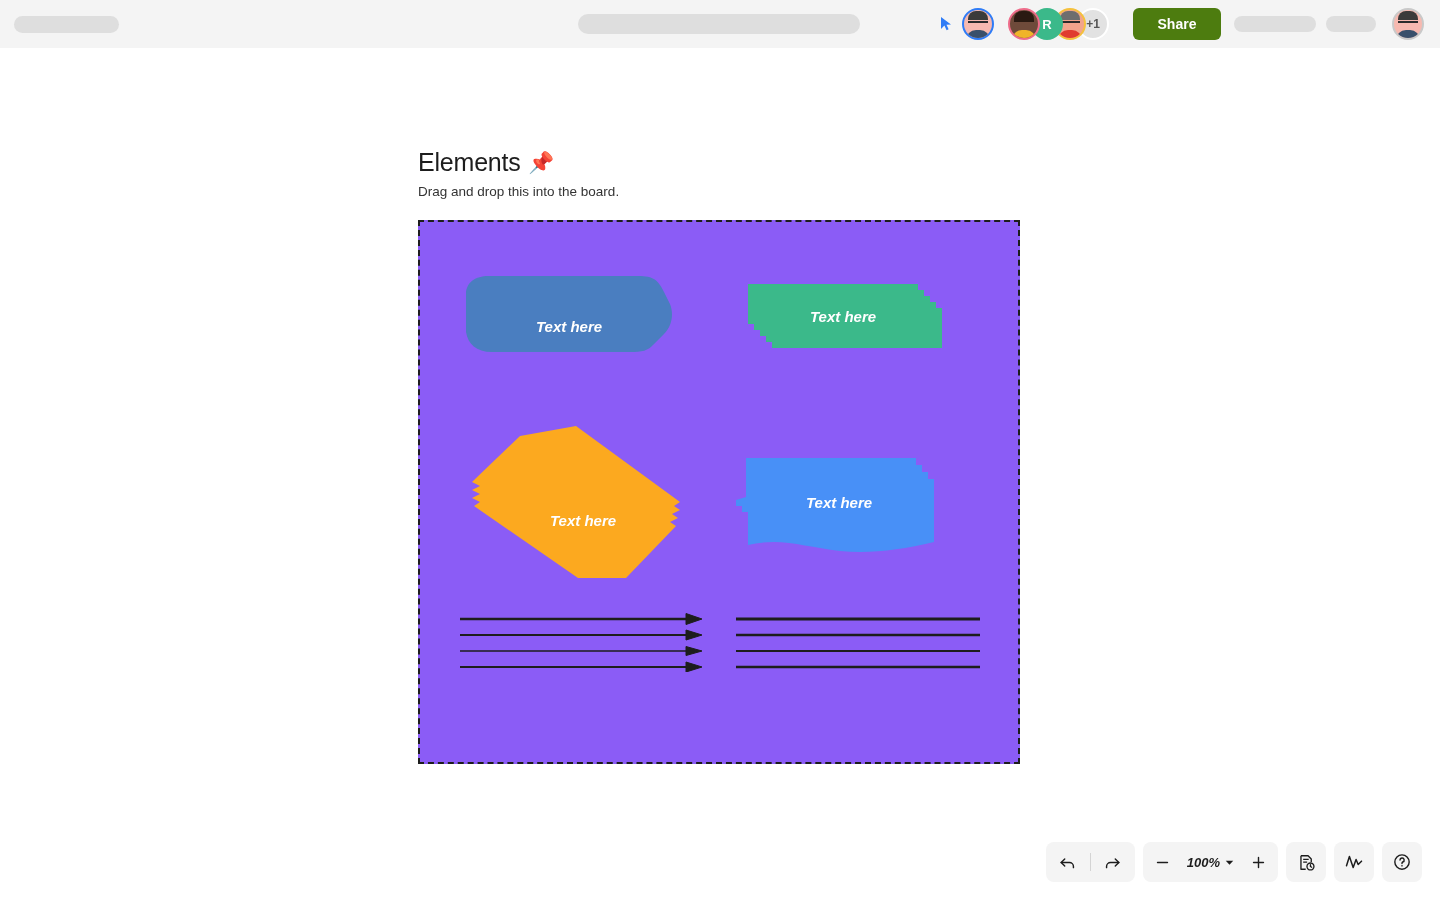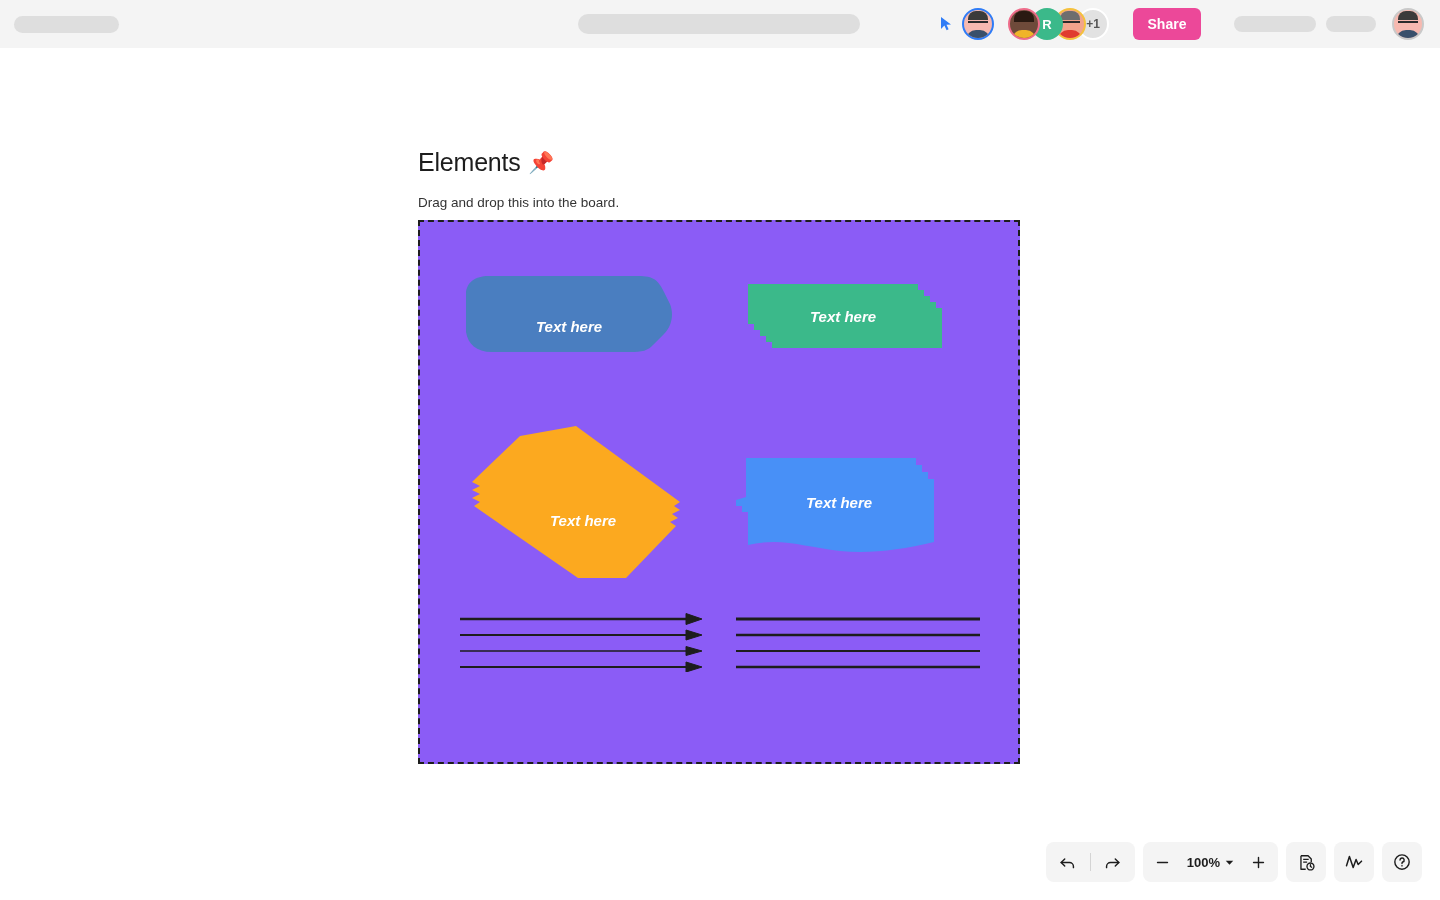--- a/index.html
+++ b/index.html
@@ -35,22 +35,22 @@
   }
   .av-ring { padding: 0; border-width: 2px; border-style: solid; }
   .av-me { border-color: #2f7cf6; background: #f7b9b0; margin-right: 14px; }
   .av-1 { border-color: #ee6c8a; background: #6e4a3a; margin-right: -9px; z-index: 4; }
   .av-2 { border-color: #3bb98a; background: #3bb98a; margin-right: -9px; z-index: 3; }
   .av-3 { border-color: #f5c13d; background: #f2a48c; margin-right: -9px; z-index: 2; }
   .av-plus { background: #e2e2e2; border-color: #fff; color: #555; z-index: 1; font-size: 12px; }
 
   .share-btn {
     position: absolute; left: 1133px; top: 8px;
-    width: 68px; height: 32px; border-radius: 6px;
-    background: #ec4899; color: #fff;
+    width: 88px; height: 32px; border-radius: 6px;
+    background: #4d7c0f; color: #fff;
     font-size: 14px; font-weight: 700;
     display: flex; align-items: center; justify-content: center;
     border: none; cursor: pointer;
     font-family: "Liberation Sans", sans-serif;
   }
   .av-right { position: absolute; left: 1392px; top: 8px; width: 32px; height: 32px;
               border-radius: 50%; background: #f7b9b0; border: 2px solid #c9c9c9; overflow: hidden; }
 
   
   .face { position: absolute; inset: 0; }
@@ -88,21 +88,21 @@
   }
 
   
   .canvas { position: absolute; left: 0; top: 48px; width: 1440px; height: 852px; background: #fff; }
   .frame-title { position: absolute; left: 418px; top: 100px; }
   .frame-title h1 {
     font-size: 25px; font-weight: 400; color: #1d1d1d; letter-spacing: -.2px;
     display: flex; align-items: center; gap: 8px;
   }
   .pin { font-size: 21px; }
-  .frame-sub { font-size: 13.5px; color: #333; margin-top: 18px; }
+  .frame-sub { font-size: 13.5px; color: #333; margin-top: 7px; }
 
   .frame-box {
     position: absolute; left: 418px; top: 172px; width: 602px; height: 544px;
     border: 2px dashed #1d1d1d; background: #8b5cf6; font-style: italic;
   }
 
   .shape { position: absolute; }
   .shape-label {
     position: absolute; color: #fff; font-size: 15px; font-weight: 700;
     white-space: nowrap; text-shadow: 0 0 1px rgba(0,0,0,.06);
@@ -113,20 +113,21 @@
   .bgroup { background: #f4f4f4; border-radius: 8px; height: 40px; display: flex; align-items: center; }
   .bbtn {
     height: 40px; min-width: 40px; display: flex; align-items: center; justify-content: center;
     cursor: pointer; background: transparent; border: none; border-radius: 8px;
   }
   .vsep { width: 1px; height: 18px; background: #d4d4d4; }
   .zoomlabel {
     font-size: 13px; font-weight: 700; color: #1d1d1d; padding: 0 4px;
     display: flex; align-items: center; gap: 5px; cursor: pointer;
     font-family: "Liberation Sans", sans-serif;
+    font-style: italic;
   }
   svg { display: block; }
 </style>
 </head>
 <body>
 
 <div class="app">
 
   <div class="topbar">
     <div class="skel skel-left"></div>

